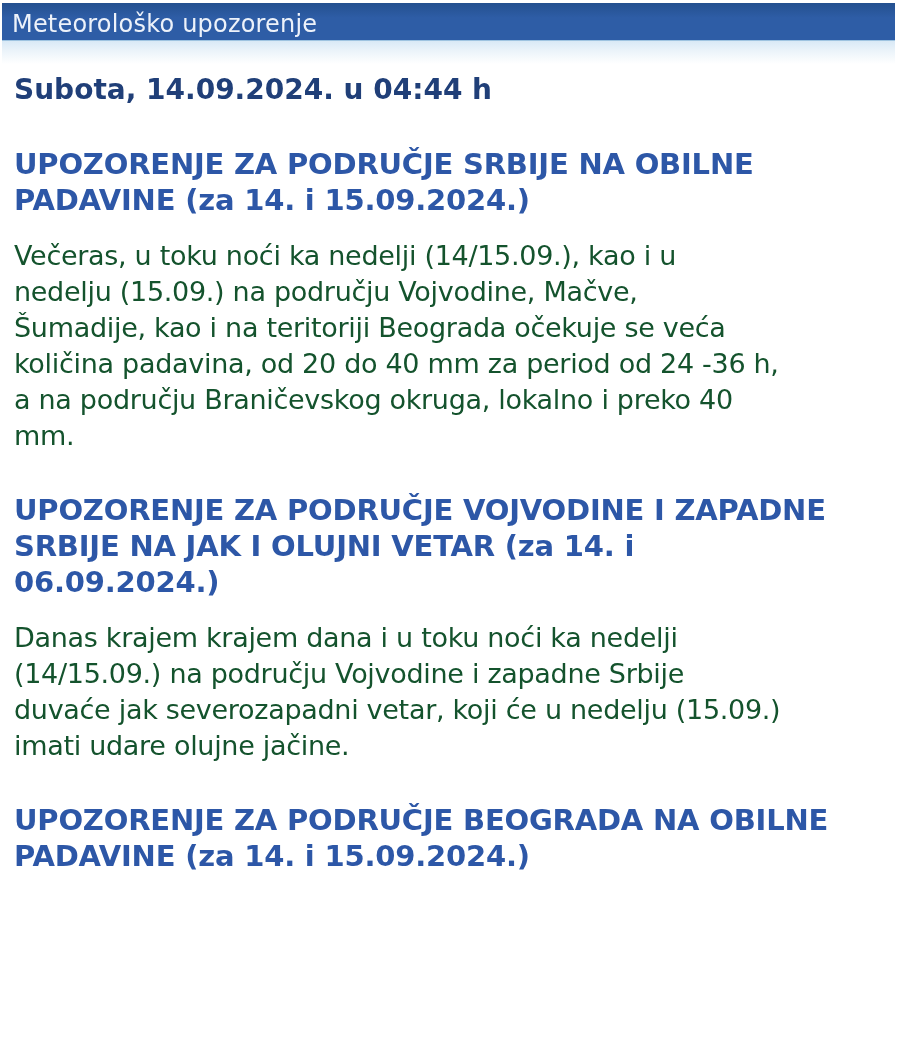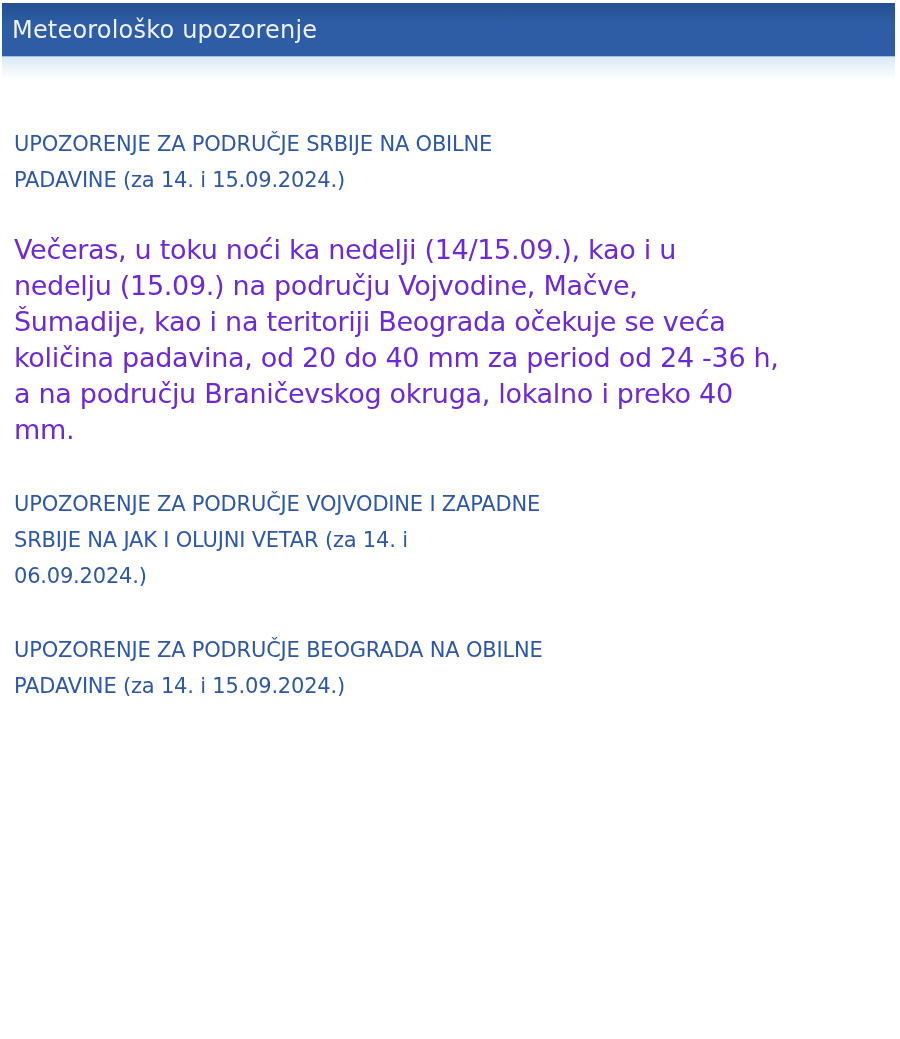--- a/index.html
+++ b/index.html
@@ -14,22 +14,22 @@
     font-family: "DejaVu Sans", "Liberation Sans", sans-serif;
   }
   .page {
     margin: 3px 5px 0 2px;
   }
   .header-bar {
     height: 29px;
     background: linear-gradient(180deg, #24508f 0%, #2e5da6 40%, #2e5da6 100%);
     border-bottom: 1px solid #9ec3e0;
     display: flex;
-    align-items: center;
-    padding: 12px 10px;
+    align-items: flex-end;
+    padding: 4px 10px;
   }
   .header-title {
     color: #edf2fa;
     font-size: 24px;
     line-height: 1;
     letter-spacing: 0.2px;
     white-space: nowrap;
   }
   .header-fade {
     height: 23px;
@@ -40,61 +40,66 @@
   }
   .date-line {
     margin: 0;
     font-size: 28px;
     font-weight: bold;
     color: #203f78;
     line-height: 36px;
   }
   .warn-heading {
     margin: 38px 0 0 0;
-    font-size: 21px;
-    font-weight: normal;
+    font-size: 29px;
+    font-weight: bold;
     color: #2d57a7;
     line-height: 36px;
     white-space: pre-line;
     letter-spacing: -0.2px;
   }
   .para {
-    margin: 34px 0 0 0;
+    margin: 20px 0 0 0;
     font-size: 27px;
     font-weight: normal;
-    color: #6d28d9;
+    color: #14532d;
     line-height: 36px;
     white-space: pre-line;
     letter-spacing: -0.3px;
   }
 </style>
 </head>
 <body>
 
 <div class="page">
 
   <div class="header-bar">
     <span class="header-title">Meteorološko upozorenje</span>
   </div>
 
   <div class="header-fade"></div>
 
   <div class="content">
 
+    <p class="date-line">Subota, 14.09.2024. u 04:44 h</p>
 
     <h2 class="warn-heading">UPOZORENJE ZA PODRUČJE SRBIJE NA OBILNE
 PADAVINE (za 14. i 15.09.2024.)</h2>
     <p class="para">Večeras, u toku noći ka nedelji (14/15.09.), kao i u
 nedelju (15.09.) na području Vojvodine, Mačve,
 Šumadije, kao i na teritoriji Beograda očekuje se veća
 količina padavina, od 20 do 40 mm za period od 24 -36 h,
 a na području Braničevskog okruga, lokalno i preko 40
 mm.</p>
 
     <h2 class="warn-heading">UPOZORENJE ZA PODRUČJE VOJVODINE I ZAPADNE
 SRBIJE NA JAK I OLUJNI VETAR (za 14. i
 06.09.2024.)</h2>
+    <p class="para">Danas krajem krajem dana i u toku noći ka nedelji
+(14/15.09.) na području Vojvodine i zapadne Srbije
+duvaće jak severozapadni vetar, koji će u nedelju (15.09.)
+imati udare olujne jačine.</p>
 
     <h2 class="warn-heading">UPOZORENJE ZA PODRUČJE BEOGRADA NA OBILNE
 PADAVINE (za 14. i 15.09.2024.)</h2>
 
   </div>
 </div>
 
 </body></html>

